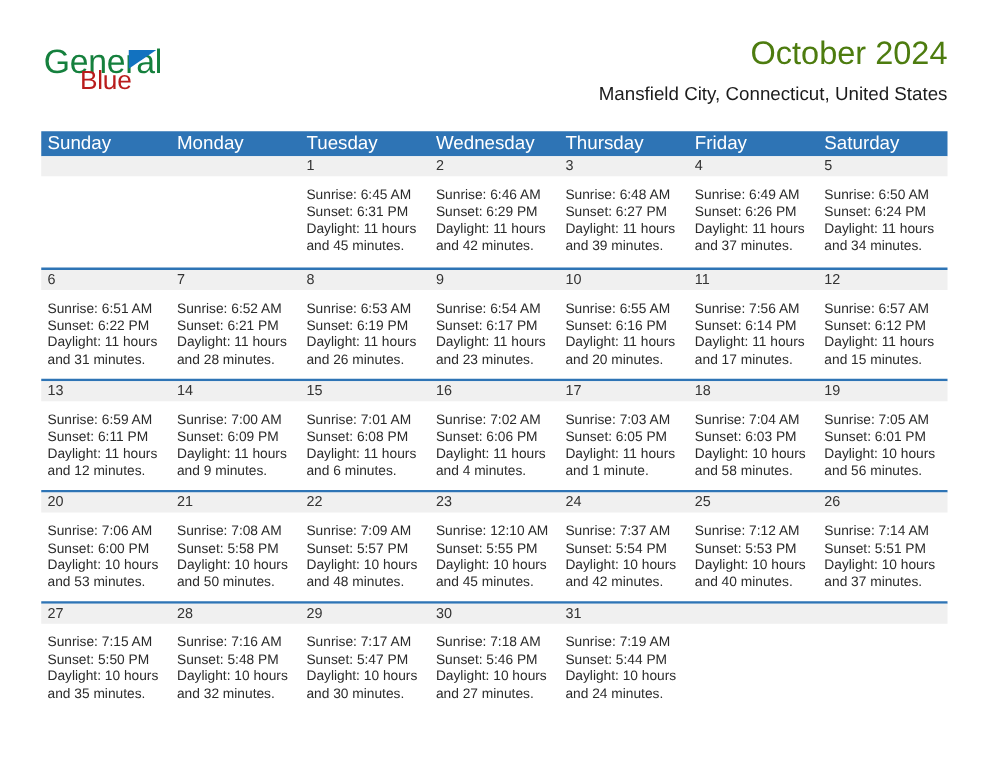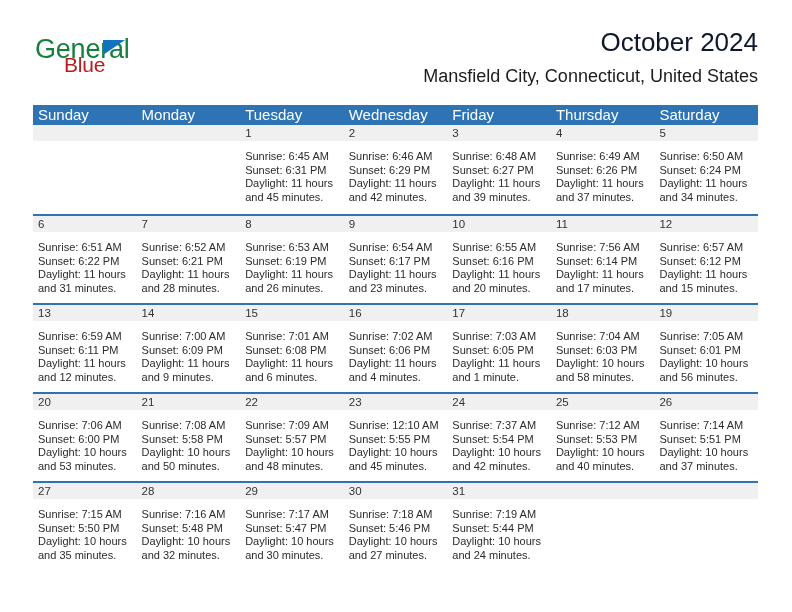--- a/index.html
+++ b/index.html
@@ -66,28 +66,28 @@
     font-family: "Liberation Sans", sans-serif;
   }
   .title-block {
     position: absolute;
     right: 0;
     top: 0;
     text-align: right;
   }
   .cal-title {
     font-size: 26px;
-    color: #0f172a;
+    color: #4d7c0f;
     line-height: 32px;
     font-weight: normal;
     margin: 0;
     white-space: nowrap;
   }
   .cal-subtitle {
-    font-size: 18px;
+    font-size: 15px;
     color: #1c1c1c;
     line-height: 20px;
     margin: 8px 0 0 0;
     white-space: nowrap;
   }
 
   
   .calendar {
     position: absolute;
     left: 33px;
@@ -173,22 +173,22 @@
 
   </div>
 
   <div class="calendar">
 
     <div class="dow-row">
       <div class="dow">Sunday</div>
       <div class="dow">Monday</div>
       <div class="dow">Tuesday</div>
       <div class="dow">Wednesday</div>
+      <div class="dow">Thursday</div>
       <div class="dow">Friday</div>
-      <div class="dow">Thursday</div>
       <div class="dow">Saturday</div>
     </div>
 
     <div id="weeks-container">
         <div class="week">
           <div class="week-daynum-band"></div>
           <div class="week-cells">
             <div class="cell empty"></div>
             <div class="cell empty"></div>
             <div class="cell">

